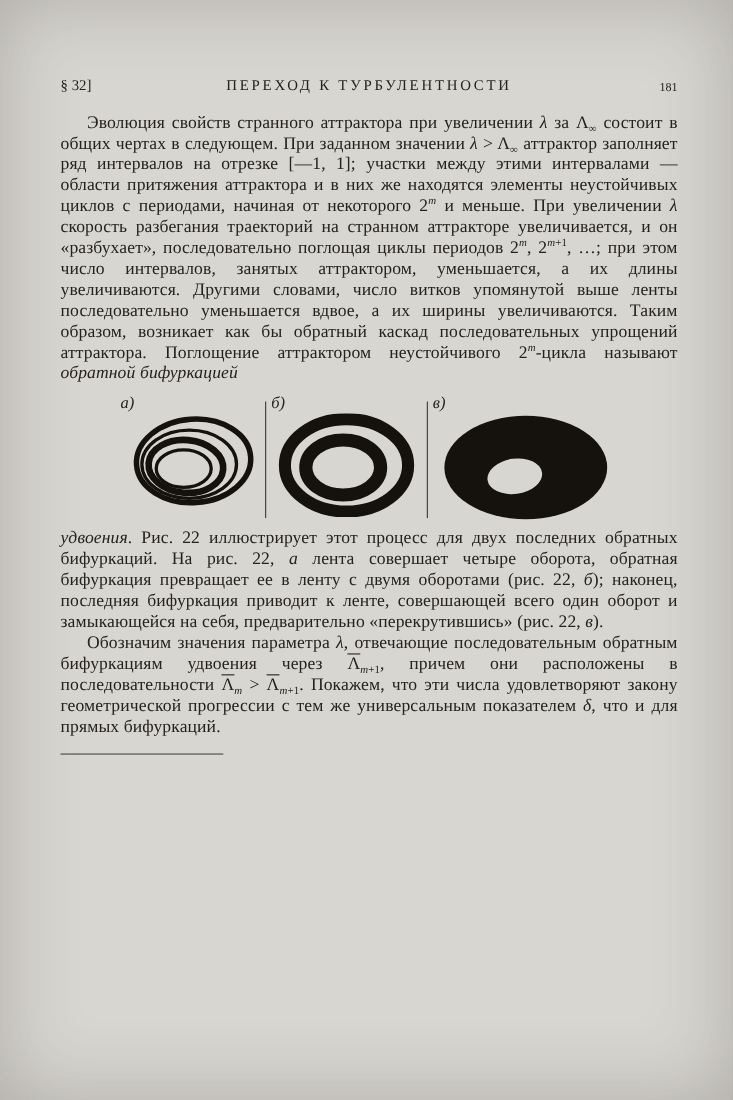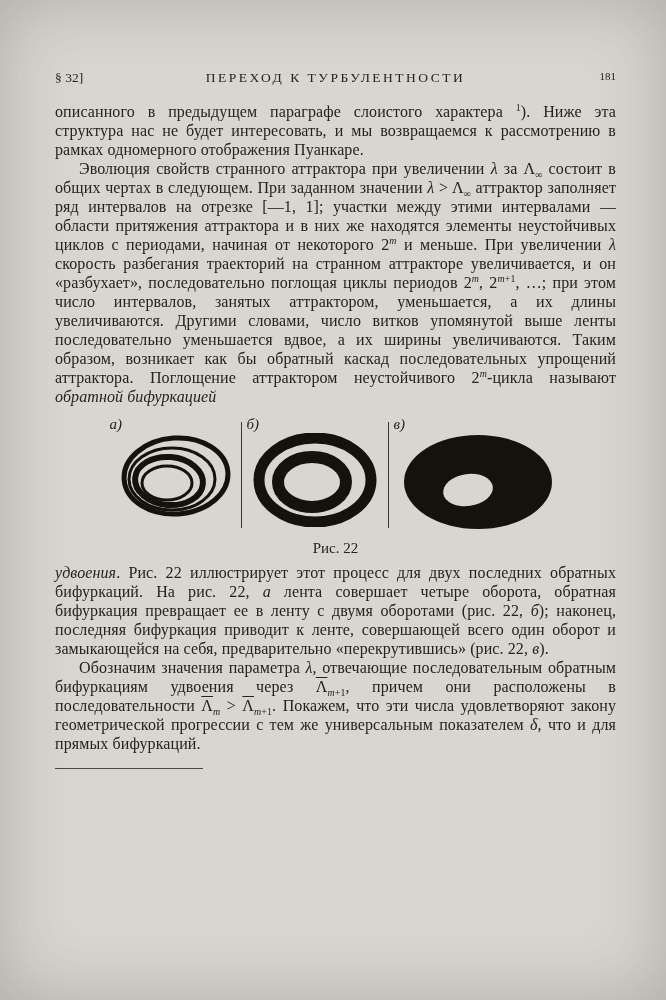--- a/index.html
+++ b/index.html
@@ -12,21 +12,21 @@
   .page{
     width:666px; height:1000px;
     background:var(--paper);
     box-sizing:border-box;
     padding:70px 50px 0 55px;
     box-shadow: inset 0 0 70px rgba(70,66,58,.28);
     position:relative;
     overflow:hidden;
   }
   .header{
-    display:flex; align-items:flex-start;
+    display:flex; align-items:flex-end;
     color:var(--ink);
     margin-bottom:16px;
   }
   .hdr-left{ width:72px; font-size:13.5px; }
   .hdr-center{ flex:1; text-align:center; font-size:13.5px; letter-spacing:2.5px; }
   .hdr-right{ width:72px; text-align:right; font-size:11px; }
   .para{
     margin:0;
     font-size:16px; line-height:19px;
     text-align:justify;
@@ -57,21 +57,20 @@
 <body>
 
 <div class="page">
 
   <div class="header">
     <span class="hdr-left">§ 32]</span>
     <span class="hdr-center">ПЕРЕХОД К ТУРБУЛЕНТНОСТИ</span>
     <span class="hdr-right">181</span>
   </div>
 
-  <p class="para">описанного в предыдущем параграфе слоистого характера <sup>1</sup>). Ниже эта структура нас не будет интересовать, и мы возвращаемся к рассмотрению в рамках одномерного отображения Пуанкаре.</p>
   <p class="para indent">Эволюция свойств странного аттрактора при увеличении <i>λ</i> за Λ<sub>∞</sub> состоит в общих чертах в следующем. При заданном значении <i>λ</i> &gt; Λ<sub>∞</sub> аттрактор заполняет ряд интервалов на отрезке [—1, 1]; участки между этими интервалами — области притяжения аттрактора и в них же находятся элементы неустойчивых циклов с периодами, начиная от некоторого 2<sup><i>m</i></sup> и меньше. При увеличении <i>λ</i> скорость разбегания траекторий на странном аттракторе увеличивается, и он «разбухает», последовательно поглощая циклы периодов 2<sup><i>m</i></sup>, 2<sup><i>m</i>+1</sup>, …; при этом число интервалов, занятых аттрактором, уменьшается, а их длины увеличиваются. Другими словами, число витков упомянутой выше ленты последовательно уменьшается вдвое, а их ширины увеличиваются. Таким образом, возникает как бы обратный каскад последовательных упрощений аттрактора. Поглощение аттрактором неустойчивого 2<sup><i>m</i></sup>-цикла называют <i>обратной бифуркацией</i></p>
 
   <figure>
     <div class="panels">
 
       <div class="panel">
         <span class="plabel">а)</span>
         <svg class="drawing" width="116" height="92" viewBox="0 0 116 92">
           <g fill="none" stroke="#15120e">
             <ellipse cx="61" cy="43" rx="52" ry="38" stroke-width="5" transform="rotate(-4 61 43)"></ellipse>
@@ -98,21 +97,20 @@
 
       <div class="panel">
         <span class="plabel">в)</span>
         <svg class="drawing" width="158" height="98" viewBox="0 0 158 98">
           <ellipse cx="79" cy="49" rx="74" ry="47" fill="#15120e"></ellipse>
           <ellipse cx="69" cy="57" rx="25" ry="16" style="fill:var(--paper)" transform="rotate(-8 69 57)"></ellipse>
         </svg>
       </div>
 
     </div>
-    <figcaption>Рис. 22</figcaption>
   </figure>
 
   <p class="para"><i>удвоения</i>. Рис. 22 иллюстрирует этот процесс для двух последних обратных бифуркаций. На рис. 22, <i>а</i> лента совершает четыре оборота, обратная бифуркация превращает ее в ленту с двумя оборотами (рис. 22, <i>б</i>); наконец, последняя бифуркация приводит к ленте, совершающей всего один оборот и замыкающейся на себя, предварительно «перекрутившись» (рис. 22, <i>в</i>).</p>
   <p class="para indent">Обозначим значения параметра <i>λ</i>, отвечающие последовательным обратным бифуркациям удвоения через <span class="ov">Λ</span><sub><i>m</i>+1</sub>, причем они расположены в последовательности <span class="ov">Λ</span><sub><i>m</i></sub> &gt; <span class="ov">Λ</span><sub><i>m</i>+1</sub>. Покажем, что эти числа удовлетворяют закону геометрической прогрессии с тем же универсальным показателем <i>δ</i>, что и для прямых бифуркаций.</p>
 
   <div class="footnote">
     <div class="fn-rule"></div>
   </div>
 
 </div>

